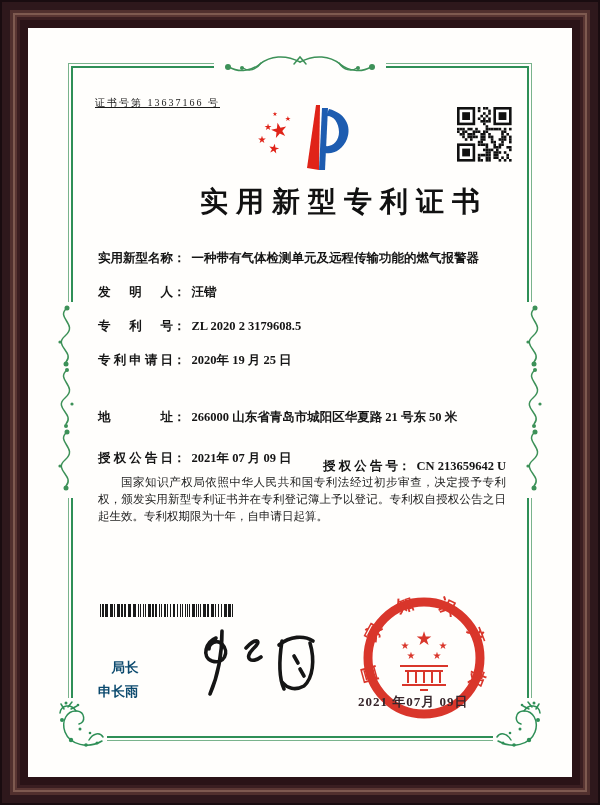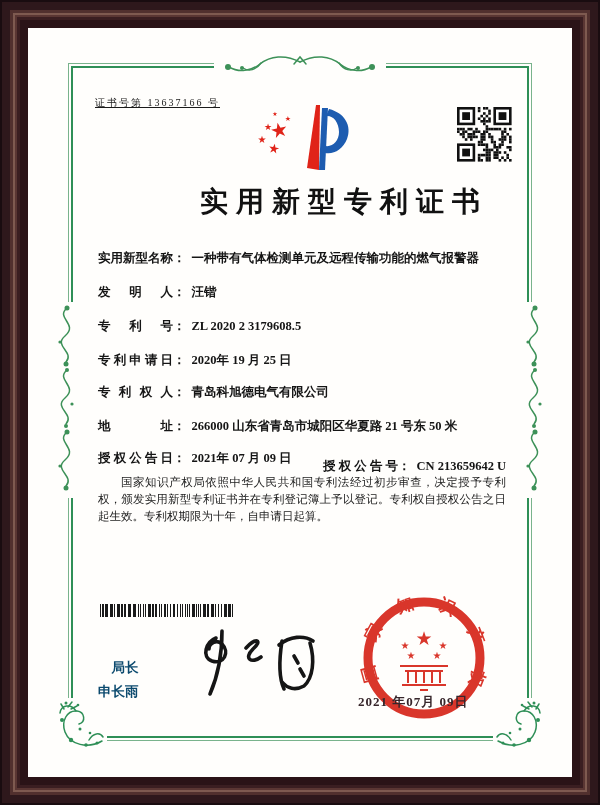--- a/index.html
+++ b/index.html
@@ -214,24 +214,21 @@
   </div>
   <div class="frow" style="top:250px">
     <span class="flabel">实用新型名称</span><span class="fcolon">：</span><span>一种带有气体检测单元及远程传输功能的燃气报警器</span>
   </div>
   <div class="frow" style="top:318px">
     <span class="flabel">专利号</span><span class="fcolon">：</span><span>ZL 2020 2 3179608.5</span>
   </div>
   <div class="frow" style="top:352px">
     <span class="flabel">专利申请日</span><span class="fcolon">：</span><span>2020年 19 月 25 日</span>
   </div>
-  <div class="frow" style="top:384px">
-    <span class="flabel">专利权人</span><span class="fcolon">：</span><span>青岛科旭德电气有限公司</span>
-  </div>
-  <div class="frow" style="top:418px">
+  <div class="frow" style="top:409px">
     <span class="flabel">地址</span><span class="fcolon">：</span><span>266000 山东省青岛市城阳区华夏路 21 号东 50 米</span>
   </div>
   <div class="frow" style="top:450px">
     <span class="flabel">授权公告日</span><span class="fcolon">：</span><span>2021年 07 月 09 日</span>
     <span class="fcol2">
       <span class="flabel">授权公告号</span><span class="fcolon">：</span><span>CN 213659642 U</span>
     </span>
   </div>
 
   <div class="paras">

